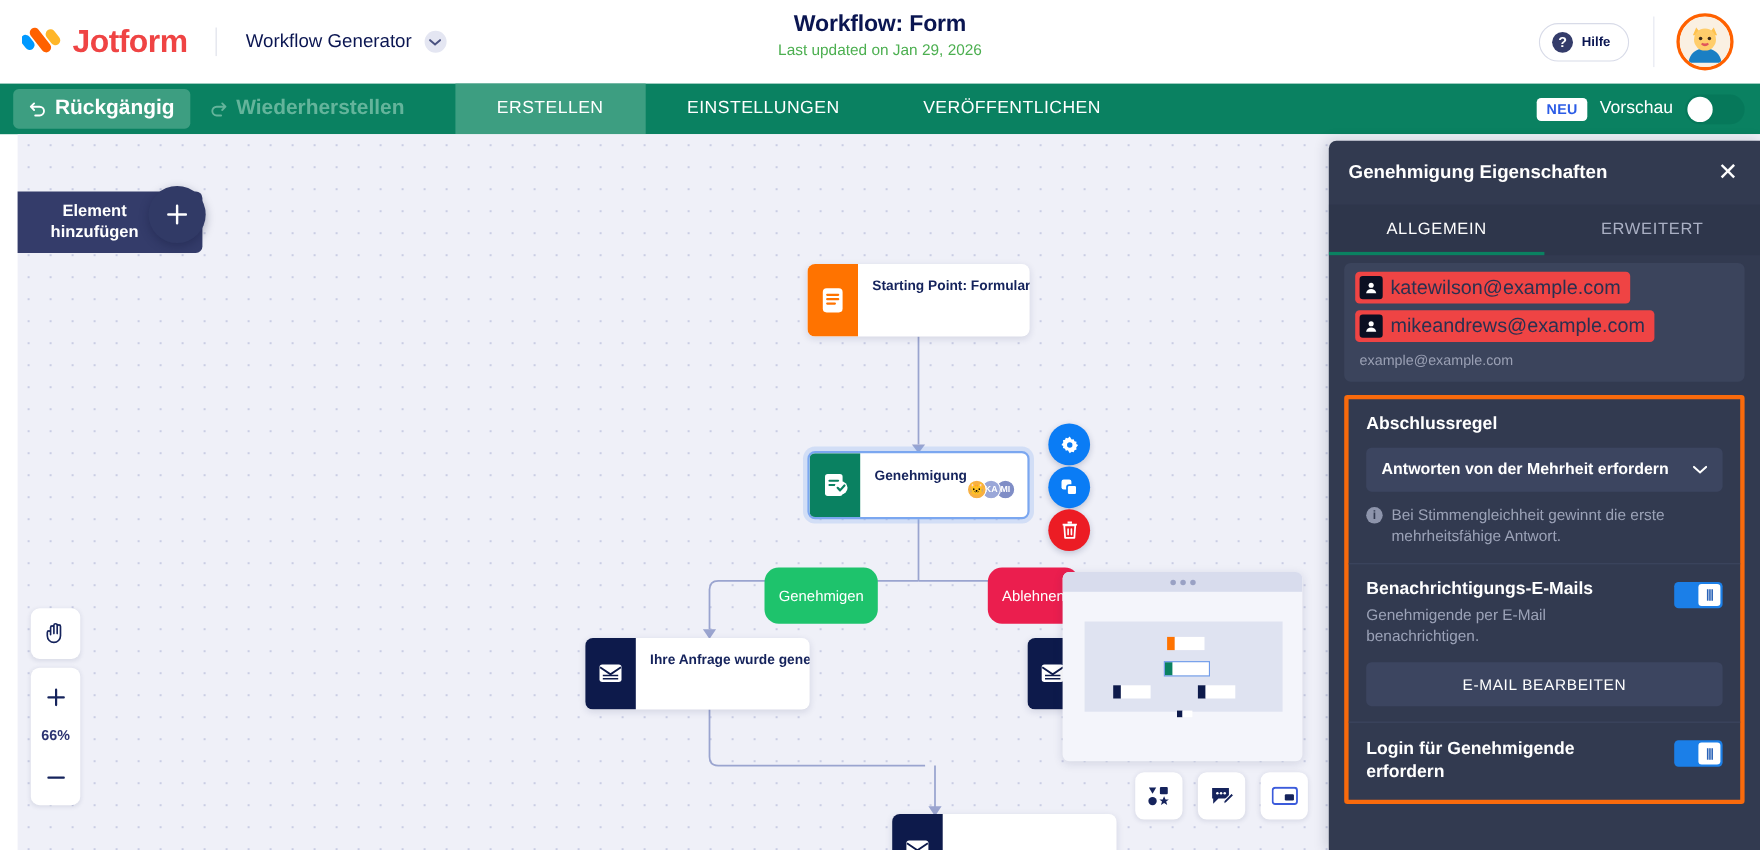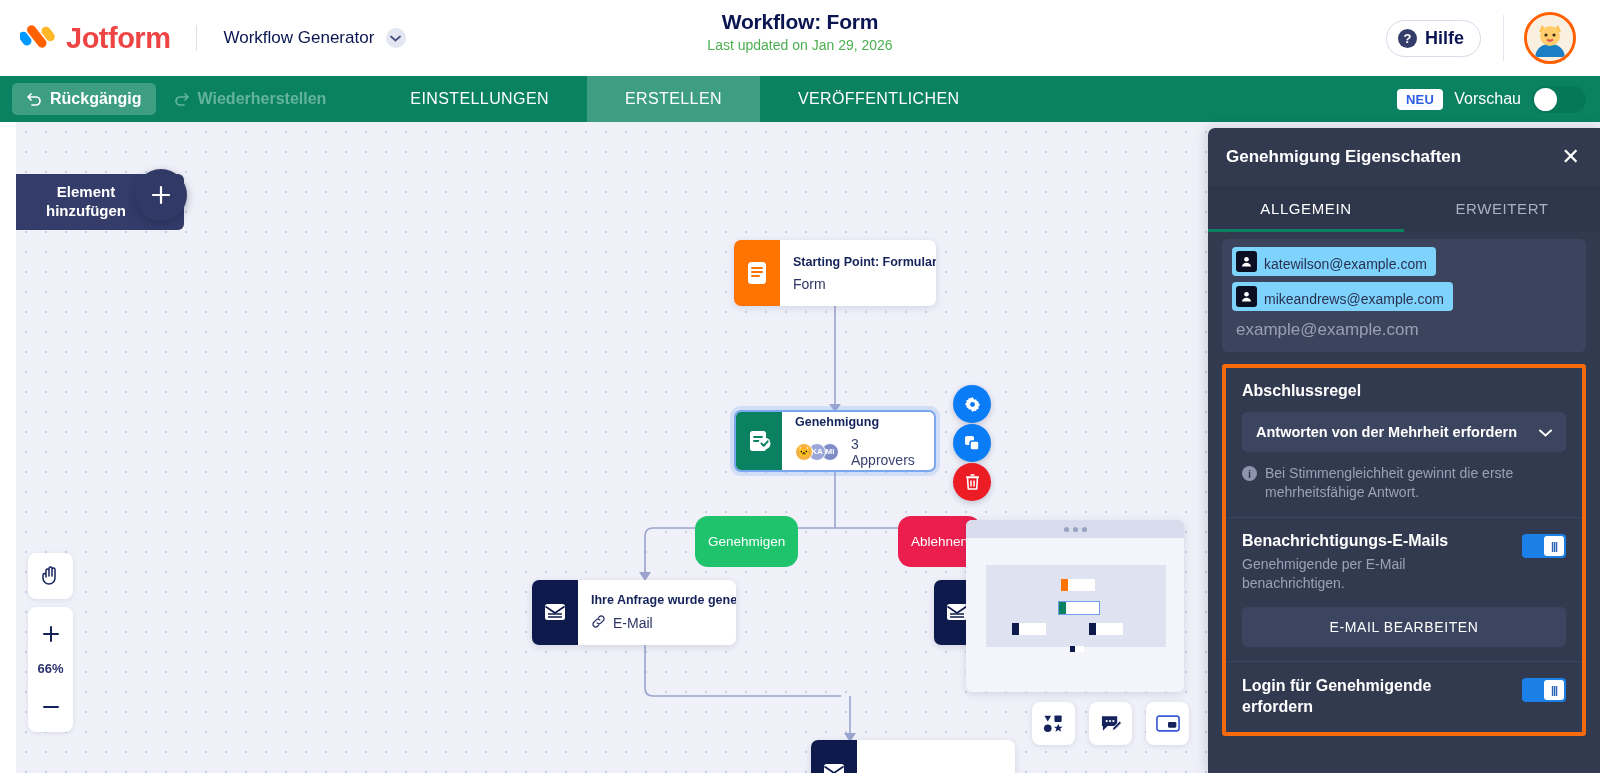--- a/index.html
+++ b/index.html
@@ -38,36 +38,36 @@
   }
   .help-btn {
     display: flex; align-items: center; gap: 8px;
     border: 1px solid #d8dbe8; border-radius: 20px; padding: 7px 16px 7px 11px;
     background: #fff; cursor: pointer;
   }
   .help-q {
     width: 19px; height: 19px; border-radius: 50%; background: #343c6a; color: #fff;
     font-size: 13px; font-weight: bold; display: flex; align-items: center; justify-content: center;
   }
-  .help-label { font-size: 18px; color: #0a1551; font-weight: 600; }
+  .help-label { font-size: 12px; color: #0a1551; font-weight: 600; }
   .hdr-divider { width: 1px; height: 46px; background: #e3e6ef; margin: 0 20px 0 22px; }
   .avatar {
     width: 52px; height: 52px; border-radius: 50%; border: 3px solid #ff6100;
     background: #fdf1e4; margin-right: 24px; overflow: hidden; position: relative; cursor: pointer;
   }
 
   
   .navbar {
     position: absolute; top: 76px; left: 0; width: 1600px; height: 46px;
     background: #0a8161; display: flex; align-items: center;
   }
   .undo-group { display: flex; align-items: center; gap: 4px; padding-left: 12px; }
   .undo-btn, .redo-btn {
     display: flex; align-items: center; gap: 8px;
-    padding: 7px 14px; border-radius: 5px; font-size: 16px; font-weight: bold; cursor: pointer;
+    padding: 7px 14px; border-radius: 5px; font-size: 19px; font-weight: bold; cursor: pointer;
   }
   .undo-btn { background: #3d9e81; color: #ffffff; }
   .redo-btn { background: transparent; color: #64b49b; }
   .navtabs { display: flex; align-items: stretch; height: 46px; margin-left: 32px; }
   .navtab {
     display: flex; align-items: center; padding: 0 38px;
     font-size: 16px; color: #fff; letter-spacing: 0.4px; cursor: pointer;
   }
   .navtab.active { background: #3d9e81; }
   .nav-right {
@@ -127,21 +127,21 @@
   .zoom-pct { font-size: 13px; color: #2b3270; font-weight: bold; padding: 6px 0 10px; }
 
   
   .node {
     position: absolute; background: #fff; border-radius: 7px; display: flex;
     box-shadow: 0 2px 7px rgba(30,40,90,.13); overflow: hidden;
   }
   .node .icon-col {
     width: 46px; display: flex; align-items: center; justify-content: center; flex: none;
   }
-  .node .body { padding: 13px 16px 13px 13px; display: flex; flex-direction: column; justify-content: center; }
+  .node .body { padding: 13px 16px 13px 13px; display: flex; flex-direction: row; justify-content: center; }
   .node .n-title { font-size: 12.5px; font-weight: bold; color: #15235c; white-space: nowrap; }
   .node .n-sub { font-size: 14px; color: #2c3464; margin-top: 7px; display: flex; align-items: center; gap: 7px; }
 
   .node-start { left: 718px; top: 118px; width: 202px; height: 66px; }
   .node-start .icon-col { background: #ff7300; }
 
   .node-approval {
     left: 718px; top: 288px; width: 202px; height: 62px;
     border: 2px solid #7ba7f0; box-shadow: 0 0 0 4px rgba(123,167,240,.25);
   }
@@ -219,28 +219,28 @@
     flex: 1; text-align: center; padding: 14px 4px 12px; font-size: 15px;
     color: #aab0c4; letter-spacing: 0.6px; cursor: pointer; border-bottom: 3px solid transparent;
   }
   .ptab.active { color: #fff; border-bottom-color: #0a8161; }
   .panel-body { flex: 1; overflow: hidden; padding: 0 14px; position: relative; }
 
   .recipient-box {
     background: #3b445c; border-radius: 6px; margin-top: 7px; padding: 8px 10px 12px;
   }
   .chip {
-    display: inline-flex; align-items: flex-end; gap: 7px; background: #7dd3fc; border-radius: 4px;
-    padding: 4px 9px 4px 4px; margin-bottom: 6px; font-size: 14px; color: #2a3050;
+    display: inline-flex; align-items: flex-end; gap: 7px; background: #ef4444; border-radius: 4px;
+    padding: 4px 9px 4px 4px; margin-bottom: 6px; font-size: 18px; color: #2a3050;
   }
   .chip-ico {
     width: 21px; height: 21px; background: #0a0f22; border-radius: 3px;
     display: flex; align-items: center; justify-content: center;
   }
-  .chip-ph { font-size: 17px; color: #9aa0b4; padding: 3px 4px 0; }
+  .chip-ph { font-size: 13px; color: #9aa0b4; padding: 3px 4px 0; }
 
   .highlight-box {
     border: 4px solid #f96a0c; border-radius: 3px; margin-top: 12px;
   }
   .sect { padding: 14px 16px 14px; border-bottom: 1px solid #3d4660; }
   .sect:last-child { border-bottom: none; }
   .sect-title { color: #fff; font-size: 16px; font-weight: bold; }
   .select-box {
     margin-top: 12px; background: #3c4560; border-radius: 5px; height: 40px;
     display: flex; align-items: center; justify-content: space-between;
@@ -334,25 +334,25 @@
       </div>
       <div class="redo-btn">
         <svg width="16" height="16" viewBox="0 0 16 16">
             <path d="M11 3l3 3-3 3M13.6 6H6a4 4 0 000 8h4" stroke="#64b49b" stroke-width="1.7" fill="none" stroke-linecap="round" stroke-linejoin="round"></path>
           </svg>
         <span>Wiederherstellen</span>
       </div>
     </div>
 
     <div class="navtabs">
+      <div class="navtab active">
+          <span>ERSTELLEN</span>
+        </div>
       <div class="navtab">
           <span>EINSTELLUNGEN</span>
-        </div>
-      <div class="navtab active">
-          <span>ERSTELLEN</span>
         </div>
       <div class="navtab">
           <span>VERÖFFENTLICHEN</span>
         </div>
     </div>
 
     <div class="nav-right">
       <span class="neu-badge">NEU</span>
       <span class="vorschau-label">Vorschau</span>
       <span class="toggle-pill">

